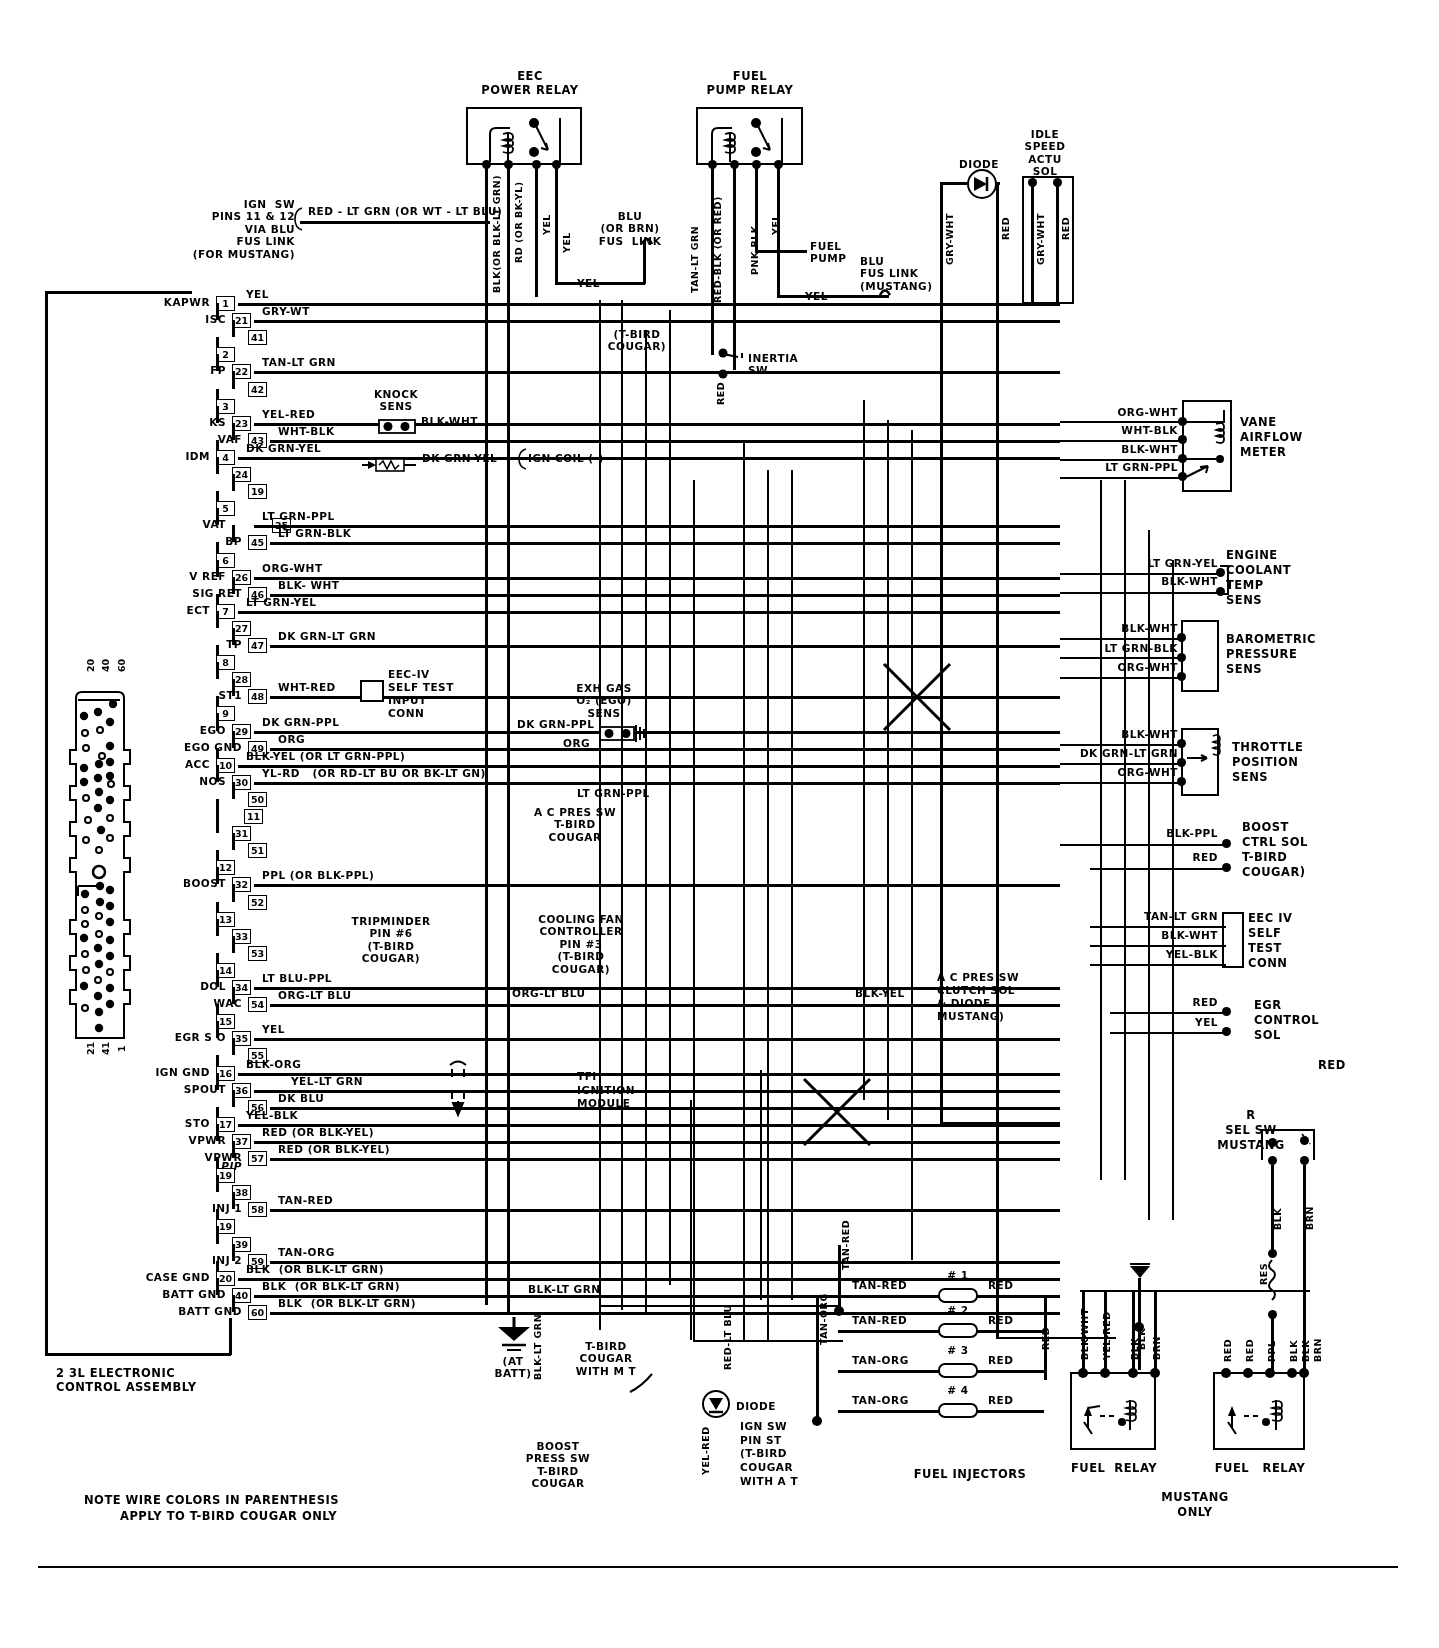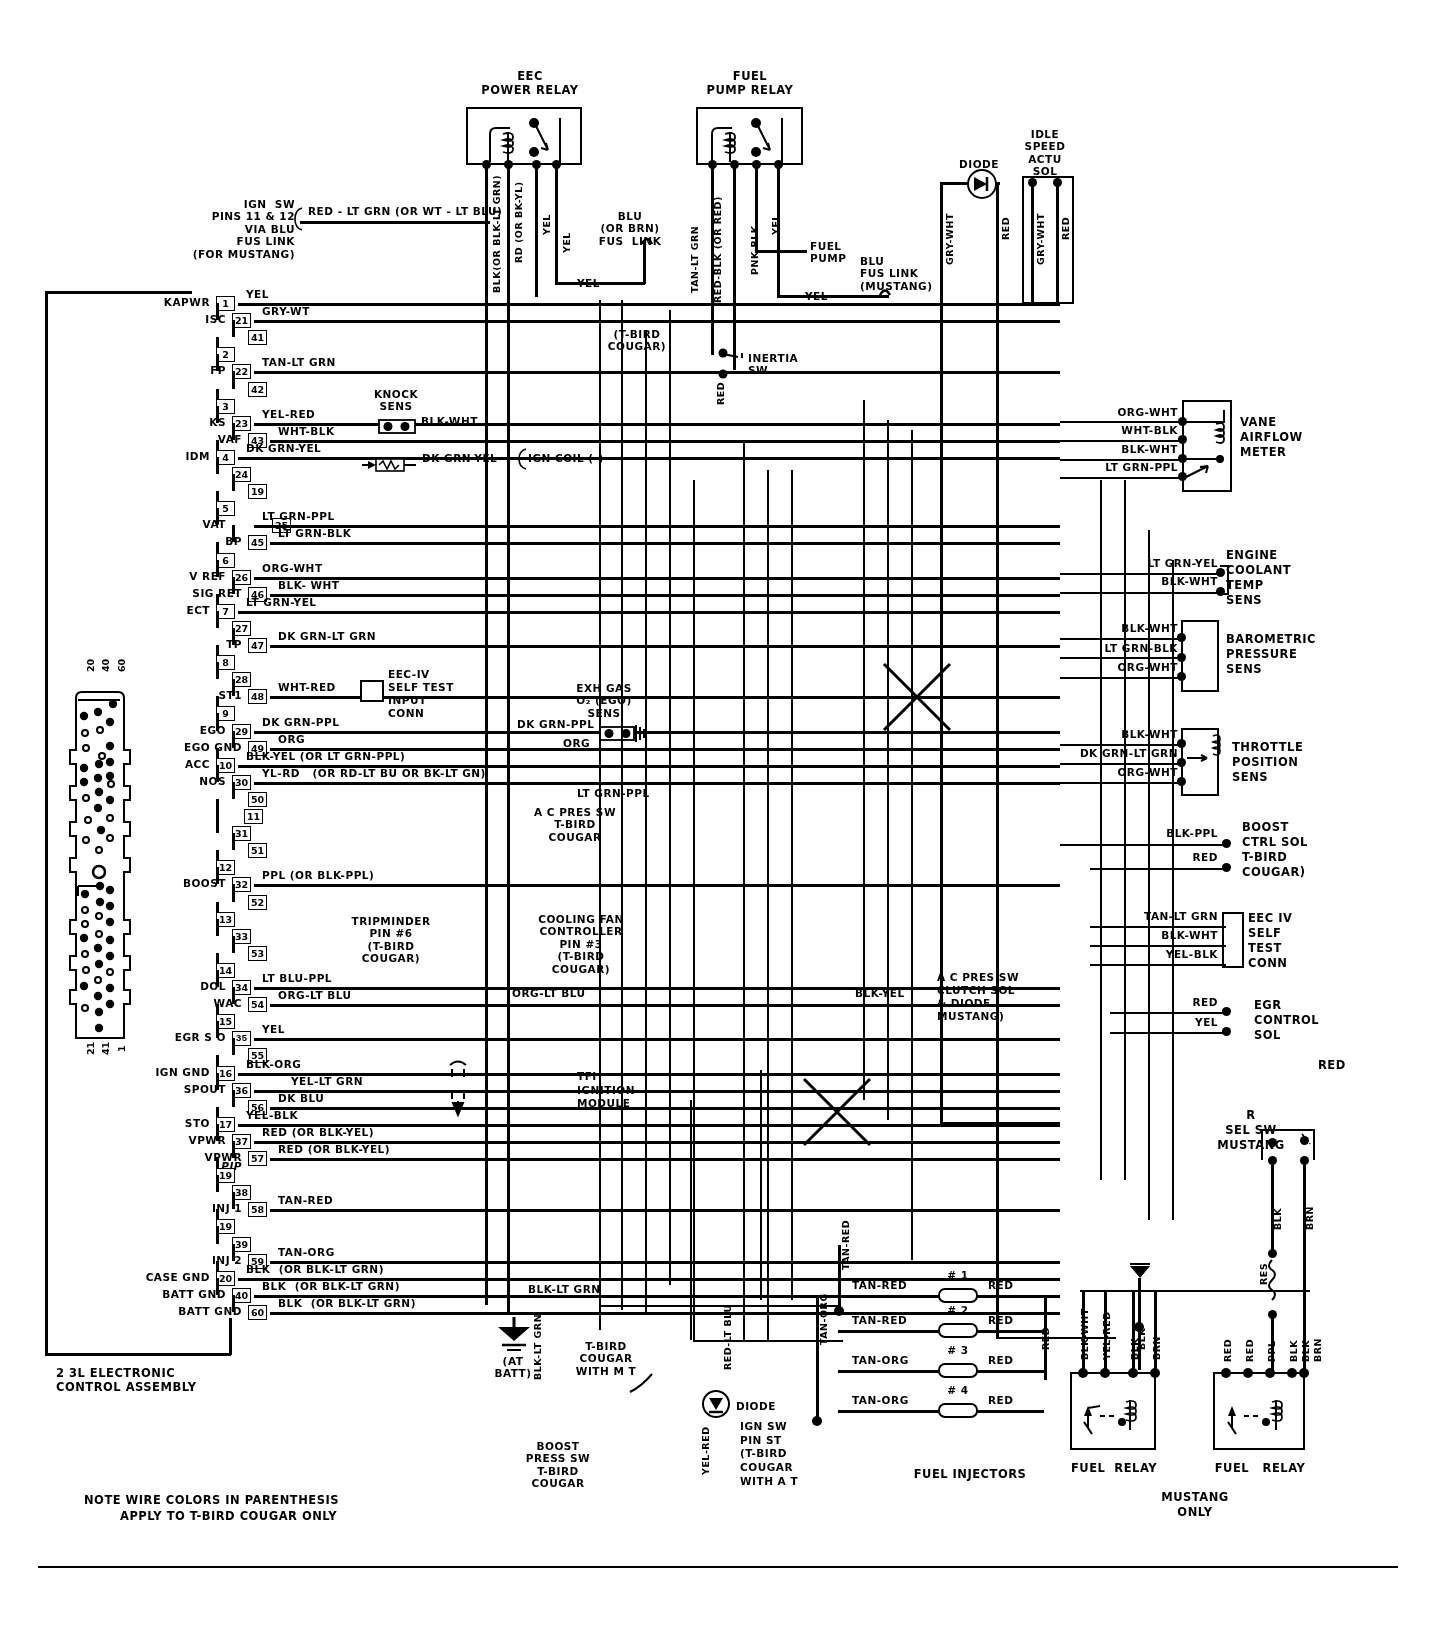--- a/index.html
+++ b/index.html
@@ -361,21 +361,21 @@
       <div class="h3" style="left:254px;top:987px;width:806px;"></div>
       <div class="lbl s10" style="left:262px;top:972px;">LT BLU-PPL</div>
       <div class="v3" style="left:232px;top:987px;height:17px;"></div>
       <div class="pin" style="left:248px;top:997px;width:19px;height:15px;"><span>54</span></div>
       <div class="lbl s10 rt" style="left:108px;top:997px;width:134px;">WAC</div>
       <div class="h3" style="left:270px;top:1004px;width:790px;"></div>
       <div class="lbl s10" style="left:278px;top:989px;">ORG-LT BLU</div>
       <div class="v3" style="left:216px;top:1004px;height:17px;"></div>
       <div class="pin" style="left:216px;top:1014px;width:19px;height:15px;"><span>15</span></div>
       <div class="v3" style="left:216px;top:1021px;height:17px;"></div>
-      <div class="pin" style="left:232px;top:1031px;width:19px;height:15px;font-family:Liberation Mono, monospace;"><span>35</span></div>
+      <div class="pin" style="left:232px;top:1031px;width:19px;height:15px;"><span>35</span></div>
       <div class="lbl s10 rt" style="left:92px;top:1031px;width:134px;">EGR S O</div>
       <div class="h3" style="left:254px;top:1038px;width:806px;"></div>
       <div class="lbl s10" style="left:262px;top:1023px;">YEL</div>
       <div class="v3" style="left:232px;top:1038px;height:17px;"></div>
       <div class="pin" style="left:248px;top:1048px;width:19px;height:15px;"><span>55</span></div>
       <div class="v3" style="left:216px;top:1055px;height:18px;"></div>
       <div class="pin" style="left:216px;top:1066px;width:19px;height:15px;"><span>16</span></div>
       <div class="lbl s10 rt" style="left:76px;top:1066px;width:134px;">IGN GND</div>
       <div class="h3" style="left:238px;top:1073px;width:822px;"></div>
       <div class="lbl s10" style="left:246px;top:1058px;">BLK-ORG</div>

